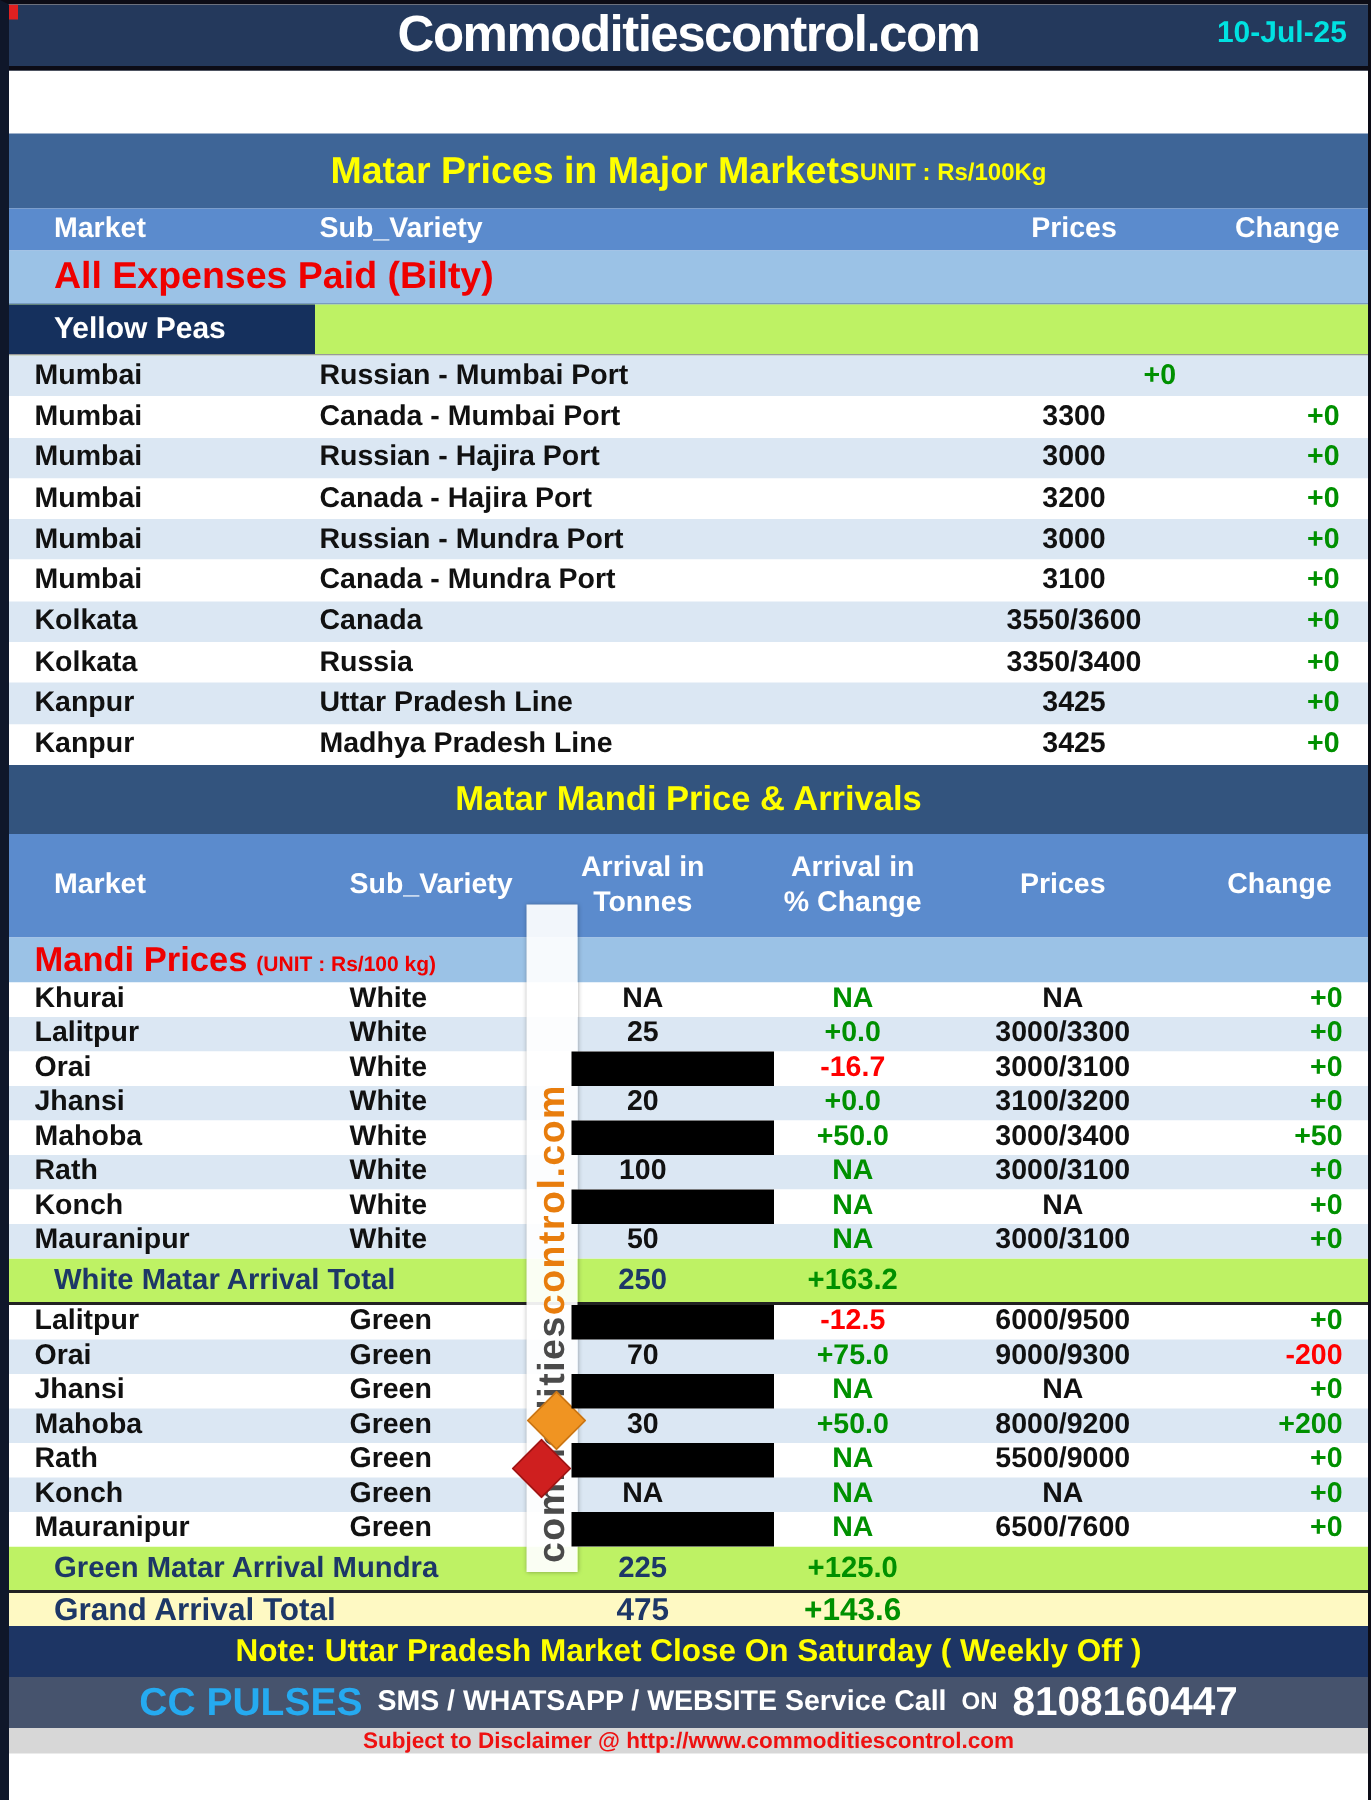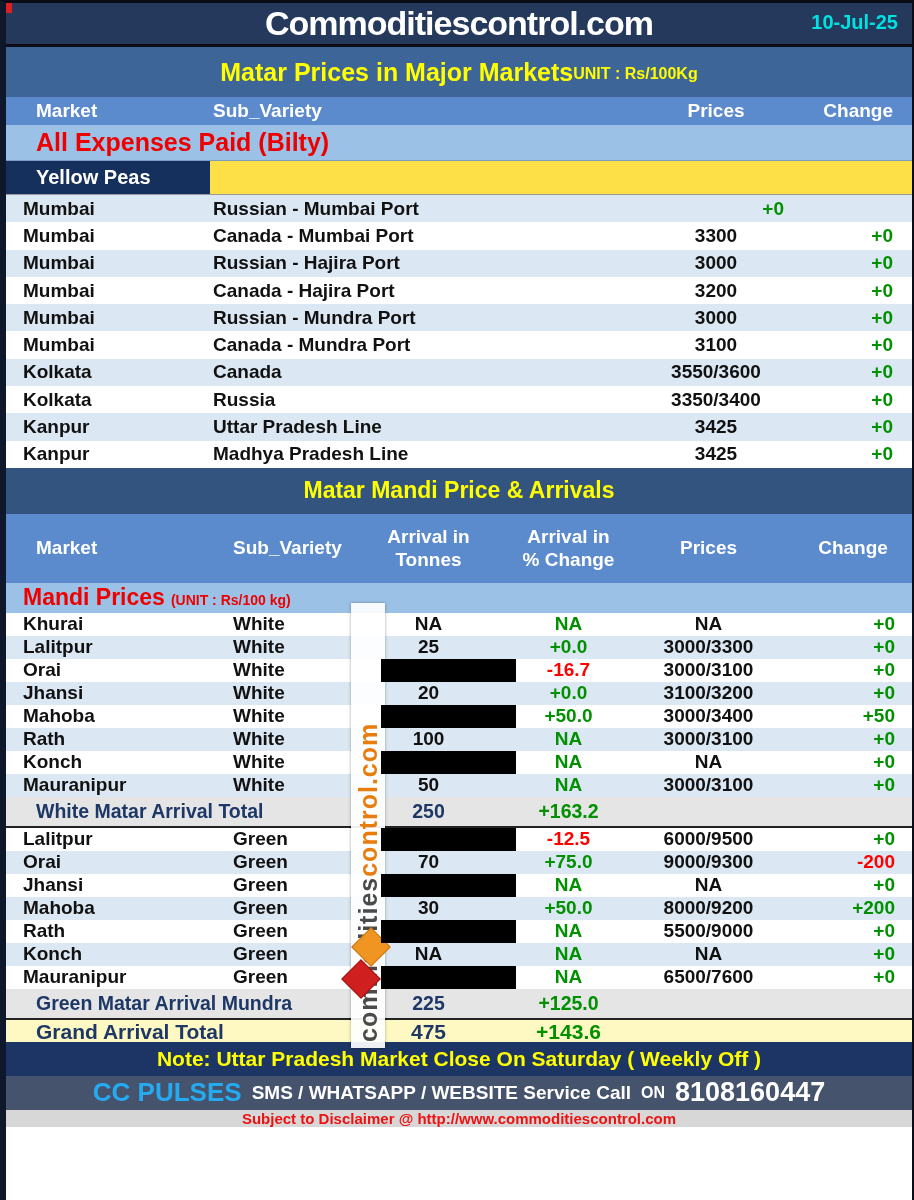--- a/index.html
+++ b/index.html
@@ -8,29 +8,29 @@
     font-family:"Liberation Sans","DejaVu Sans",sans-serif;
     font-weight:bold;box-sizing:border-box;background:#fff;
     border-top:3px solid #0c0c16;border-left:6px solid #0f172a;border-right:2px solid #0c0c16;
   }
   .corner-mark{position:absolute;left:0;top:0;width:6px;height:10px;background:#e02020;z-index:9;}
   
   .hdr{height:41px;background:#24395c;border-bottom:3px solid #0c0c16;
        display:flex;align-items:center;justify-content:center;position:relative;}
   .hdr .site{color:#fff;font-size:34px;letter-spacing:-1px;}
   .hdr .date{position:absolute;right:14px;top:8px;color:#00e1e1;font-size:20px;}
-  .band1{height:50px;background:#3e6597;display:flex;align-items:center;justify-content:center;}
+  .band1{height:50px;background:#3e6597;display:flex;align-items:center;justify-content:center;margin-top:42px;}
   .band1 .t{color:#ffff00;font-size:25px;}
   .band1 .u{color:#ffff00;font-size:16px;padding-top:4px;}
   
   .t1head{height:28px;background:#5b8bcd;display:grid;grid-template-columns:200px 415px 190px 109px;color:#fff;font-size:19px;}
   .t1head .c{display:flex;align-items:center;}
   .secband{height:35px;background:#9bc2e6;display:flex;align-items:center;border-bottom:1px solid #7a9cc0;}
   .secband span{color:#ee0000;font-size:25px;padding-left:30px;}
-  .subsec{height:33px;background:#fde047;display:flex;border-bottom:1px solid #999;}
+  .subsec{height:33px;background:#bef264;display:flex;border-bottom:1px solid #999;}
   .subsec .np{width:204px;background:#15305d;color:#fff;font-size:20px;display:flex;align-items:center;padding-left:30px;box-sizing:border-box;}
   .r1{height:27.3px;display:grid;grid-template-columns:200px 415px 190px 109px;background:#fff;font-size:19px;color:#111;}
   .r1.alt{background:#dbe7f3;}
   .r1 .c{display:flex;align-items:center;}
   .cL17{padding-left:17px;text-align:center;}
   .cL30{padding-left:30px;}
   .cL7{padding-left:7px;}
   .cC{justify-content:center;}
   .cR{justify-content:flex-end;padding-right:27px;}
   .green{color:#009000;}
@@ -44,21 +44,21 @@
   .t2head .two{flex-direction:column;justify-content:center;line-height:1.25;text-align:center;}
   .secband2{height:30px;background:#9bc2e6;display:flex;align-items:center;}
   .secband2 .mp{color:#ee0000;font-size:23px;padding-left:17px;}
   .secband2 .mpu{color:#ee0000;font-size:14px;padding-left:6px;padding-top:5px;}
   .r2{height:23px;display:grid;grid-template-columns:210px 135px 155px 125px 155px 134px;background:#fff;font-size:19px;color:#111;position:relative;}
   .r2.alt{background:#dbe7f3;}
   .r2 .c{display:flex;align-items:center;}
   .r2 .chg{justify-content:flex-end;padding-right:25px;}
   .censorbox{position:absolute;left:375px;top:0;width:135px;height:100%;}
   .censorbox.censor{background:#000;z-index:4;}
-  .total{height:29px;background:#e5e5e5;display:grid;grid-template-columns:345px 155px 125px 289px;font-size:19.5px;border-bottom:2px solid #222;}
+  .total{height:29px;background:#bef264;display:grid;grid-template-columns:345px 155px 125px 289px;font-size:19.5px;border-bottom:2px solid #222;}
   .total .c{display:flex;align-items:center;}
   .grand{height:22px;background:#fef9c3;display:grid;grid-template-columns:345px 155px 125px 289px;font-size:21px;}
   .grand .c{display:flex;align-items:center;}
   
   .note{height:34px;background:#1d3564;display:flex;align-items:center;justify-content:center;}
   .note span{color:#ffff00;font-size:21px;}
   .ccband{height:34px;background:#46536d;display:flex;align-items:center;justify-content:center;gap:10px;}
   .ccband .cc{color:#25aaf0;font-size:26px;}
   .ccband .svc{color:#fff;font-size:19px;}
   .ccband .on{color:#fff;font-size:16px;}

